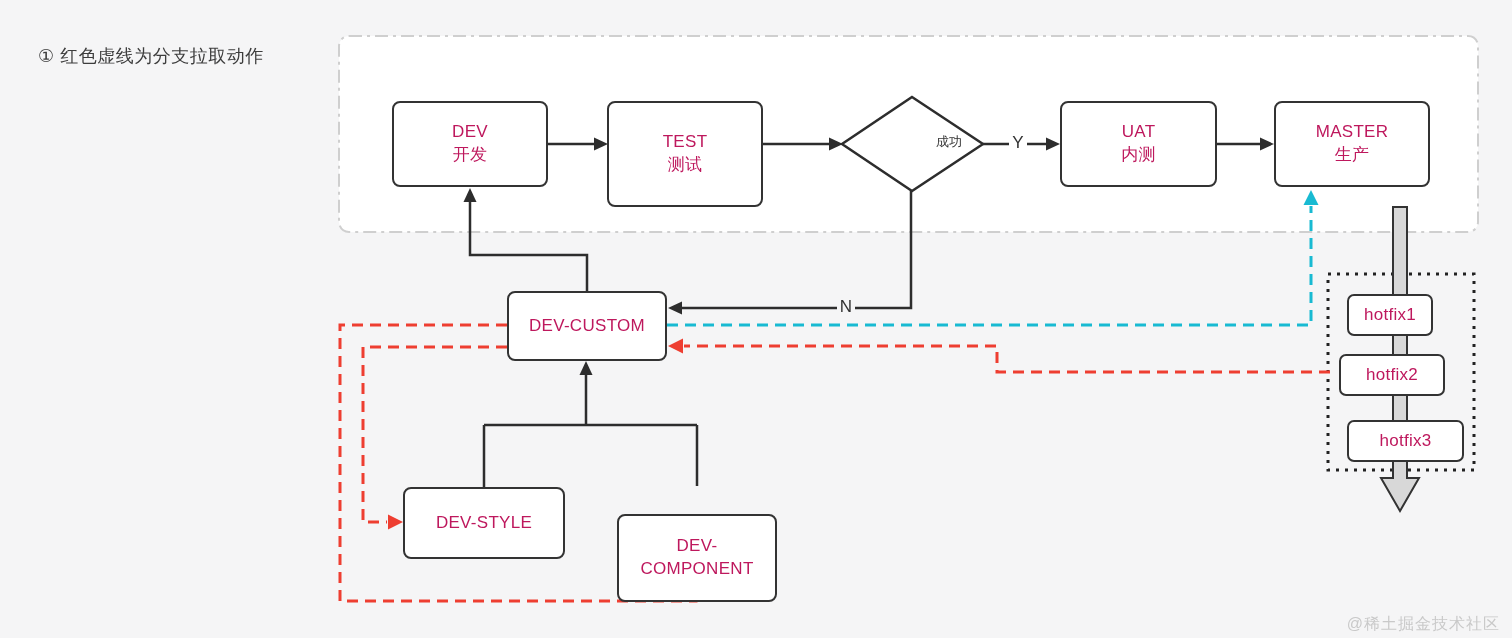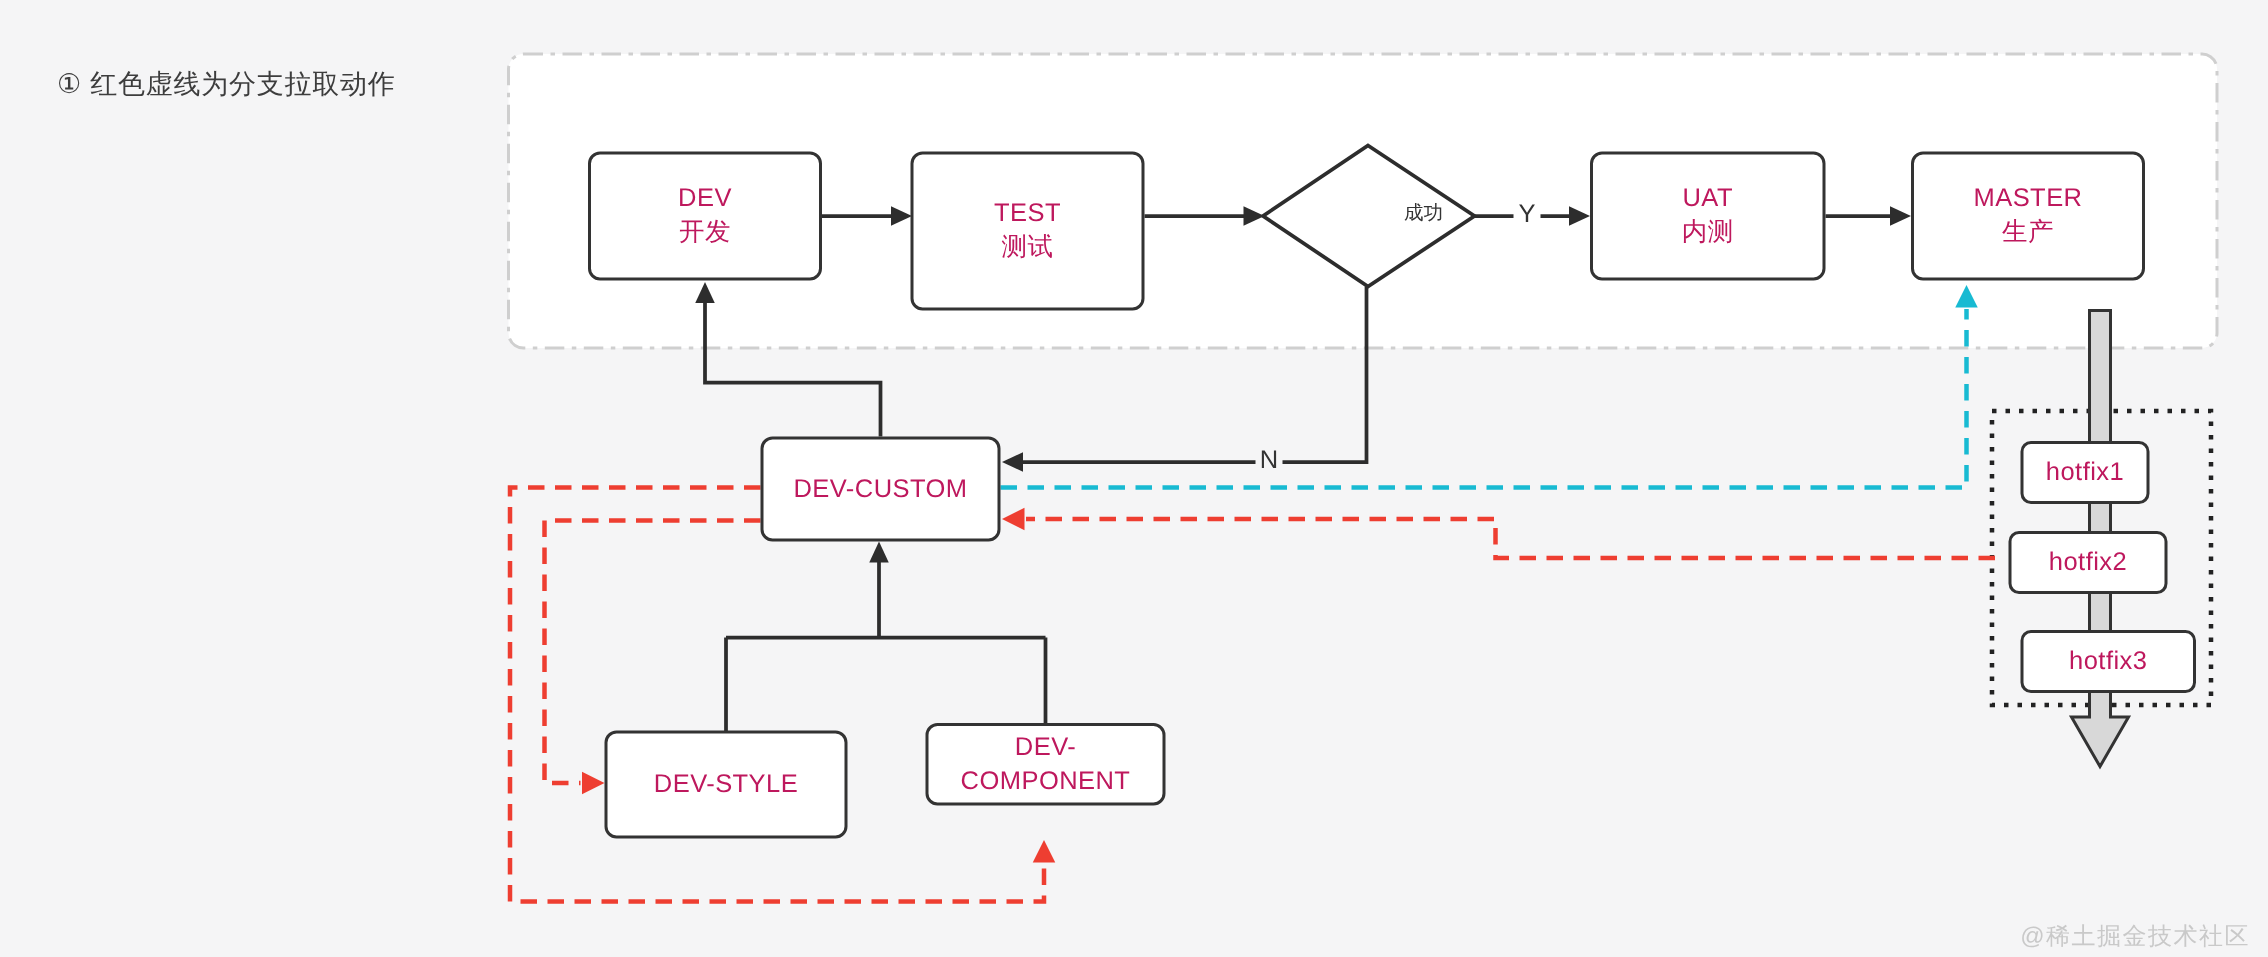--- a/index.html
+++ b/index.html
@@ -158,21 +158,21 @@
   <div class="float-label" style="left:834px;top:297px;width:24px">
     <span class="label-chip on-gray">N</span>
   </div>
 
   <div class="node" style="left:507px;top:291px;width:160px;height:70px">
     <span>DEV-CUSTOM</span>
   </div>
   <div class="node" style="left:403px;top:487px;width:162px;height:72px">
     <span>DEV-STYLE</span>
   </div>
-  <div class="node" style="left:617px;top:482px;width:160px;height:55px">
+  <div class="node" style="left:617px;top:514px;width:160px;height:88px">
     <span>DEV-</span>
     <span>COMPONENT</span>
   </div>
 
   <div class="node small" style="left:1347px;top:294px;width:86px;height:42px">
     <span>hotfix1</span>
   </div>
   <div class="node small" style="left:1339px;top:354px;width:106px;height:42px">
     <span>hotfix2</span>
   </div>

